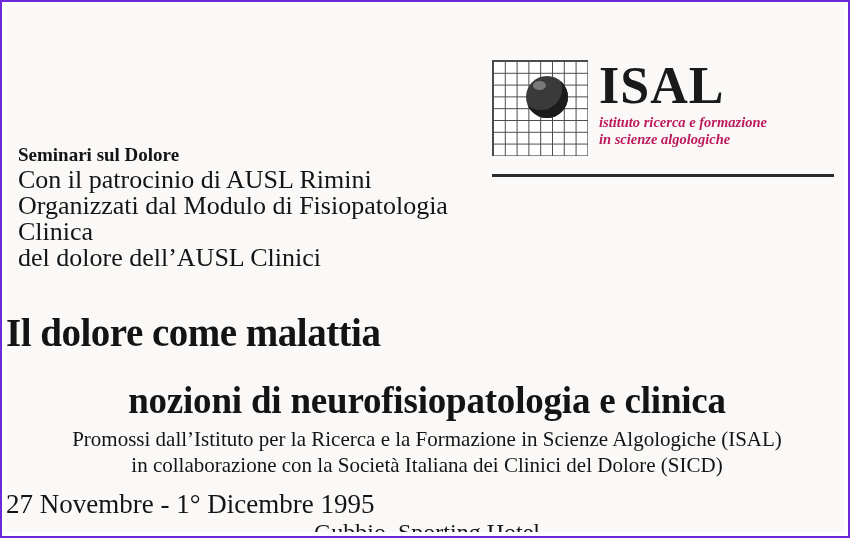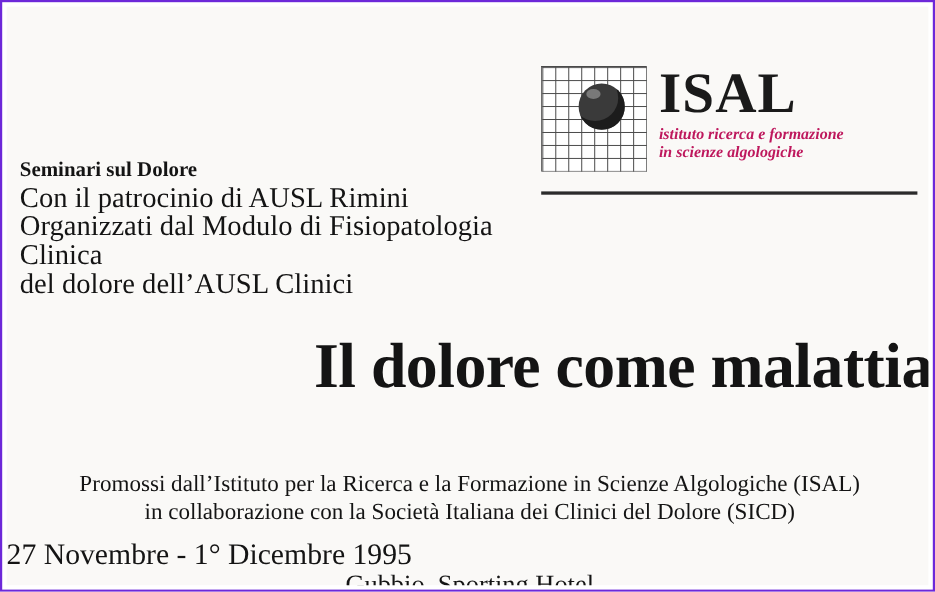--- a/index.html
+++ b/index.html
@@ -125,24 +125,24 @@
     line-height: 26px;
     color: #141414;
   }
 
   
   .title-main {
     position: absolute;
     left: 0;
     top: 296px;
     width: 842px;
-    text-align: right;
-    font-family: "Liberation Serif", serif;
-    font-weight: bold;
-    font-size: 58px;
+    text-align: left;
+    font-family: "Liberation Serif", serif;
+    font-weight: bold;
+    font-size: 39px;
     line-height: 62px;
     letter-spacing: -0.5px;
     color: #141414;
   }
   .title-sub {
     position: absolute;
     left: 0;
     top: 374px;
     width: 842px;
     text-align: center;
@@ -211,20 +211,21 @@
     </div>
 
     <div class="intro">
       <div class="intro-title">Seminari sul Dolore</div>
       <div class="intro-line">Con il patrocinio di AUSL Rimini</div>
       <div class="intro-line">Organizzati dal Modulo di Fisiopatologia Clinica</div>
       <div class="intro-line">del dolore dell’AUSL Clinici</div>
     </div>
 
     <div class="title-main">Il dolore come malattia</div>
+    <div class="title-sub">nozioni di neurofisiopatologia e clinica</div>
 
     <div class="promo">
       <div class="promo-line">Promossi dall’Istituto per la Ricerca e la Formazione in Scienze Algologiche (ISAL)</div>
       <div class="promo-line">in collaborazione con la Società Italiana dei Clinici del Dolore (SICD)</div>
     </div>
 
     <div class="date-line">27 Novembre - 1° Dicembre 1995</div>
     <div class="venue-line">Gubbio, Sporting Hotel</div>
 
   </div>

